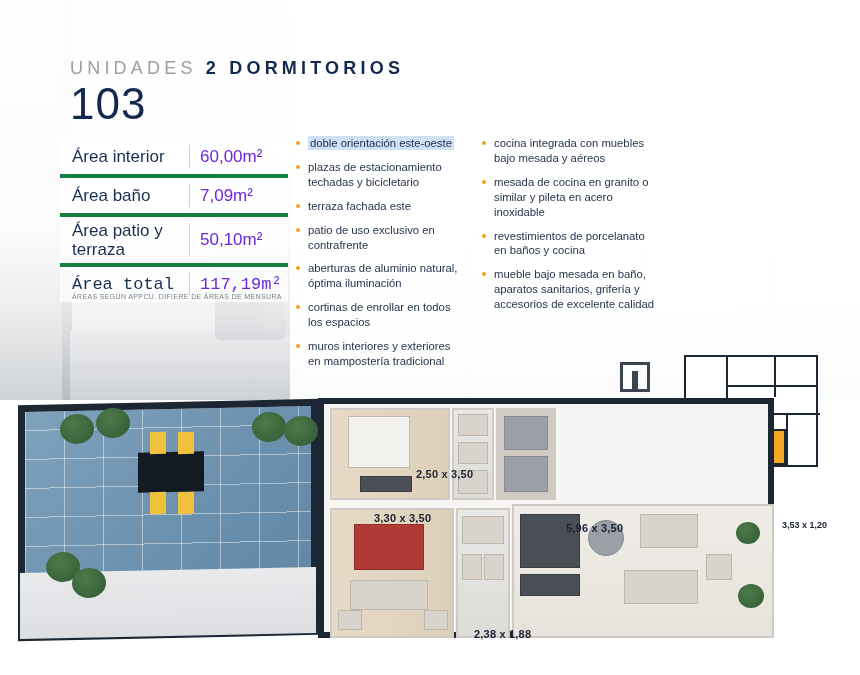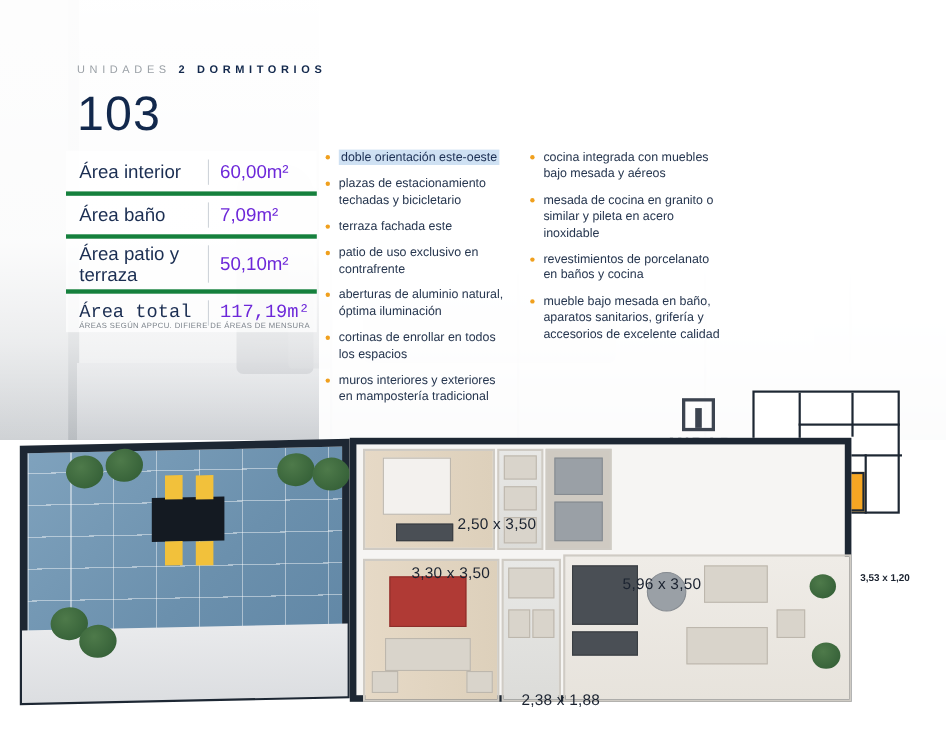--- a/index.html
+++ b/index.html
@@ -99,21 +99,21 @@
   .veil-right {
     position: absolute;
     left: 290px; top: 0; width: 570px; height: 400px;
     background: rgba(255,255,255,.92);
   }
 
   
   .kicker {
     position: absolute;
     left: 70px; top: 58px;
-    font-size: 10px;
+    font-size: 18px;
     letter-spacing: 4.2px;
     color: #9aa0a6;
     font-weight: 400;
   }
   .kicker b {
     color: #12284c;
     font-weight: 700;
     letter-spacing: 4.2px;
   }
   .unit-number {
@@ -277,23 +277,23 @@
     background: #d9d4cb;
     border: 1px solid #bdb7ad;
     box-sizing: border-box;
   }
   .furn.bed { background: #f3f1ee; }
   .furn.red { background: #b03a35; border-color:#8d2e2a; }
   .furn.grey { background: #9aa0a6; border-color:#868b91; }
   .furn.dk { background: #4a4f55; border-color:#3a3e43; }
   .dim {
     position: absolute;
-    font-size: 14px;
+    font-size: 11px;
     color: #1b2330;
-    font-weight: 400;
+    font-weight: 700;
     letter-spacing: .2px;
   }
 
   
   .keyplan {
     position: absolute;
     left: 684px; top: 355px;
     width: 134px; height: 112px;
     border: 2px solid #1d2733;
     box-sizing: border-box;

